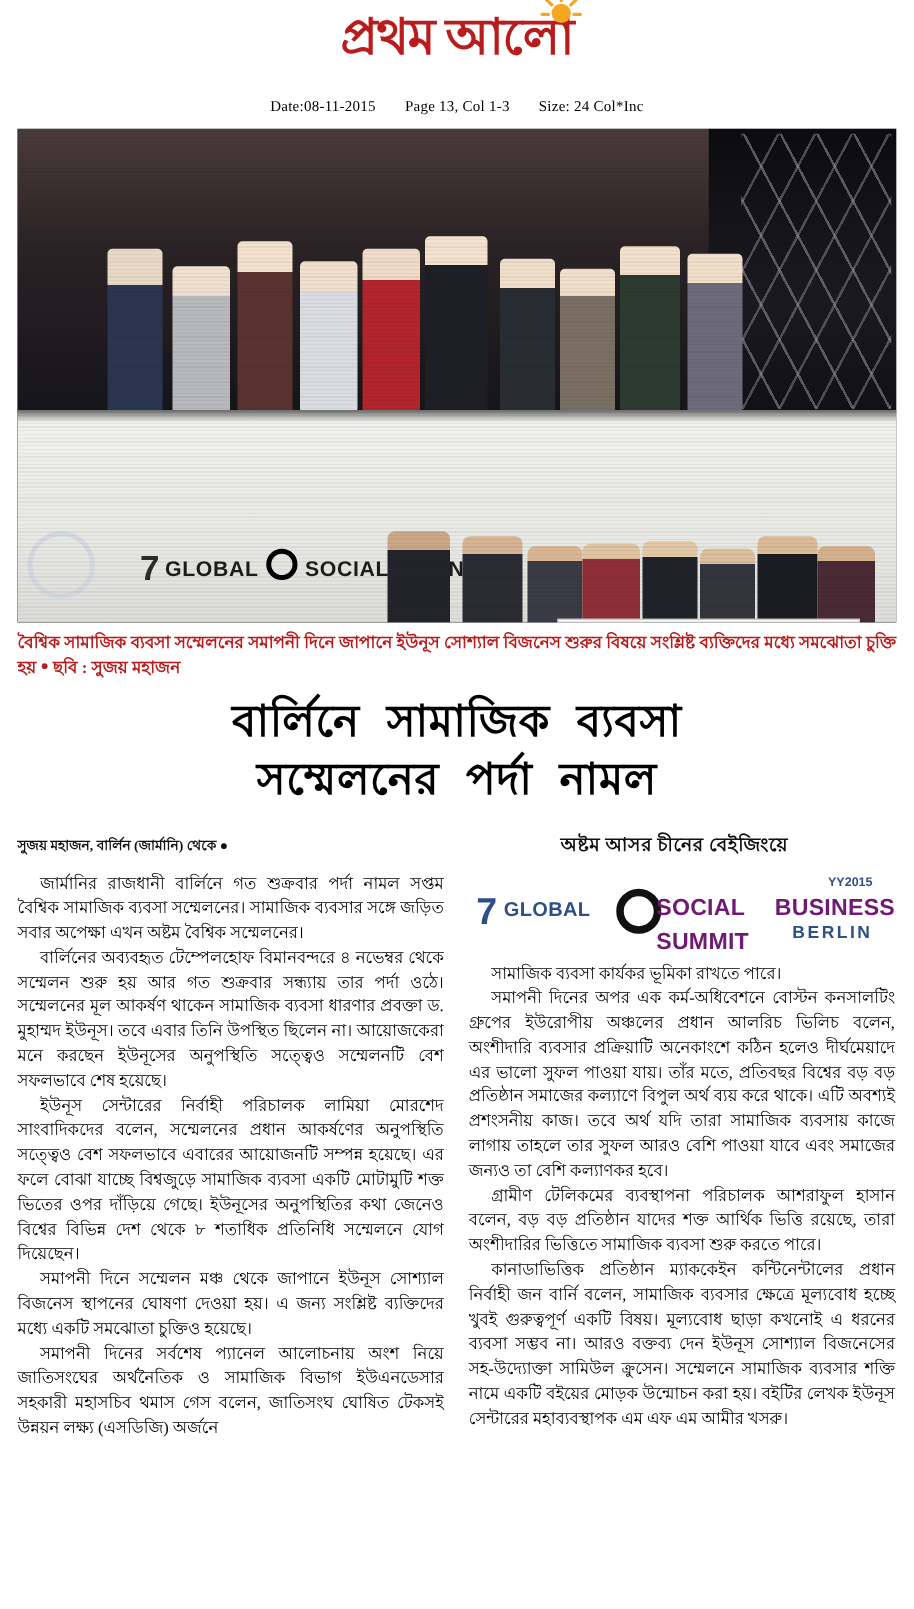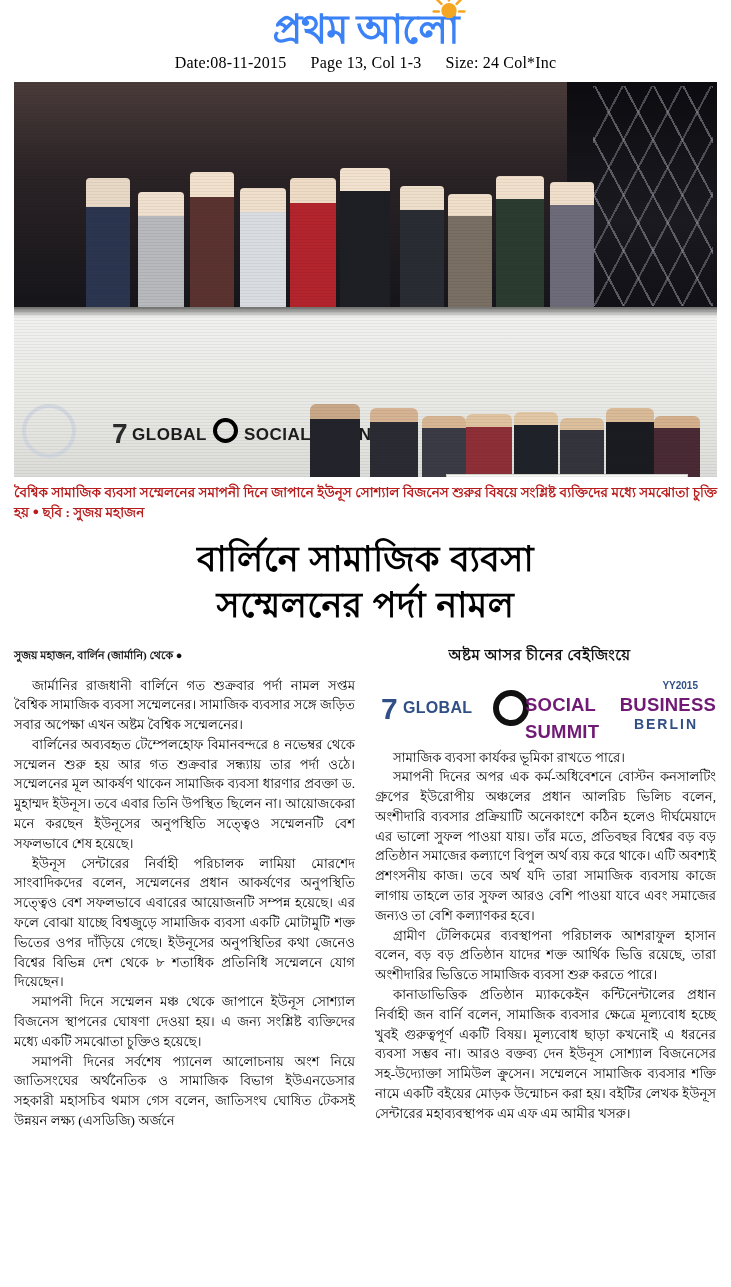--- a/index.html
+++ b/index.html
@@ -28,33 +28,33 @@
     text-align: center;
     padding-top: 4px;
   }
   .masthead-logo {
     display: inline-block;
     position: relative;
     font-family: "Liberation Serif", serif;
     font-weight: bold;
     font-size: 40px;
     letter-spacing: -1px;
-    color: #3b82f6;
+    color: #b91c1c;
     line-height: 1.0;
   }
   .masthead-logo .sun {
     position: absolute;
     left: 160px;
     top: -18px;
     width: 34px;
     height: 34px;
   }
   .masthead-meta {
-    margin-top: 4px;
-    font-size: 16px;
+    margin-top: 28px;
+    font-size: 12px;
     font-family: "Liberation Serif", serif;
     color: #000;
     letter-spacing: 0.2px;
   }
   .masthead-meta span { margin: 0 10px; }
 
   
   .photo-wrap {
     margin-top: 10px;
     width: 703px;
@@ -136,21 +136,21 @@
     font-weight: bold;
     color: #b91c1c;
     text-align: justify;
   }
   .caption .bullet { font-size: 11px; vertical-align: 2px; }
 
   
   .headline {
     margin-top: 14px;
     text-align: center;
-    font-family: Liberation Sans, sans-serif;
+    font-family: Liberation Mono, monospace;
     font-weight: bold;
     font-size: 35px;
     line-height: 1.32;
     letter-spacing: .5px;
     color: #000;
   }
 
   
   .byline-row {
     margin-top: 18px;

